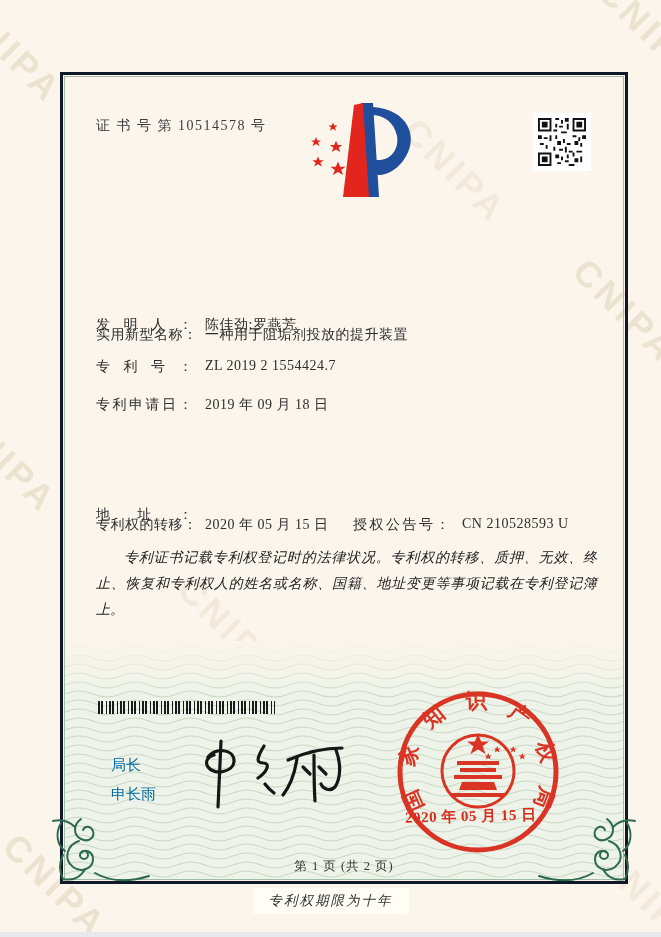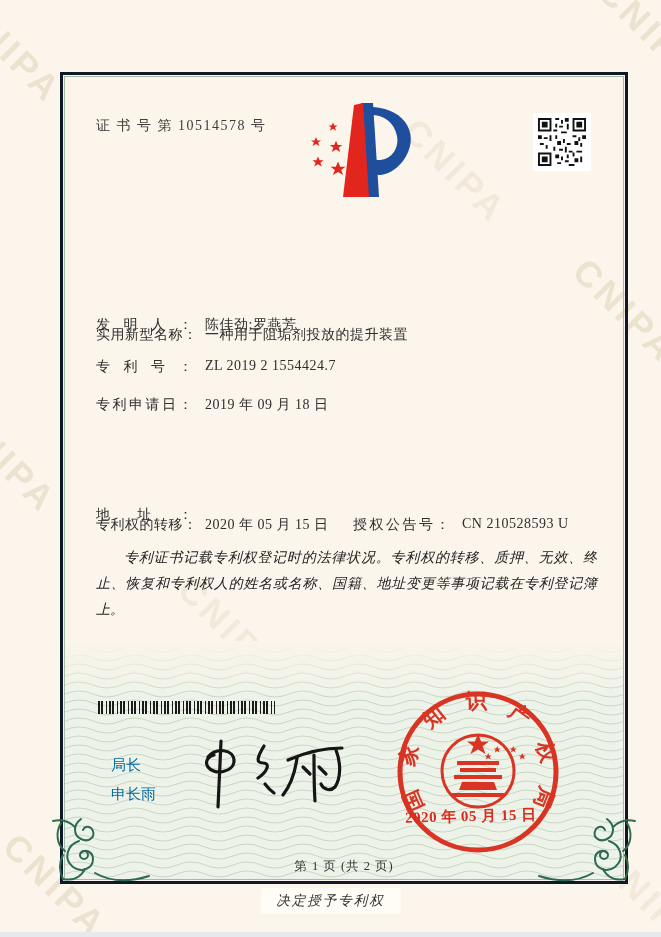--- a/index.html
+++ b/index.html
@@ -245,15 +245,15 @@
         <path d="M28 28 C 16 32, 12 46, 22 54 C 30 60, 42 56, 42 46 C 42 39, 34 35, 30 40"></path>
         <path d="M34 56 C 30 64, 22 68, 12 66 C 8 58, 8 50, 12 42"></path>
         <path d="M44 60 C 58 68, 76 70, 98 63"></path>
         <path d="M14 38 C 6 32, 4 20, 10 10"></path>
         <path d="M24 14 C 18 8, 10 6, 2 8"></path>
         <circle cx="33" cy="42" r="4"></circle>
       </g>
     </svg>
   </div>
 
-  <div class="cont-note">决定授予专利权</div>
+  <div class="cont-note">专利权期限为十年</div>
   <div class="scan-edge"></div>
 </div>
 
 </body></html>

